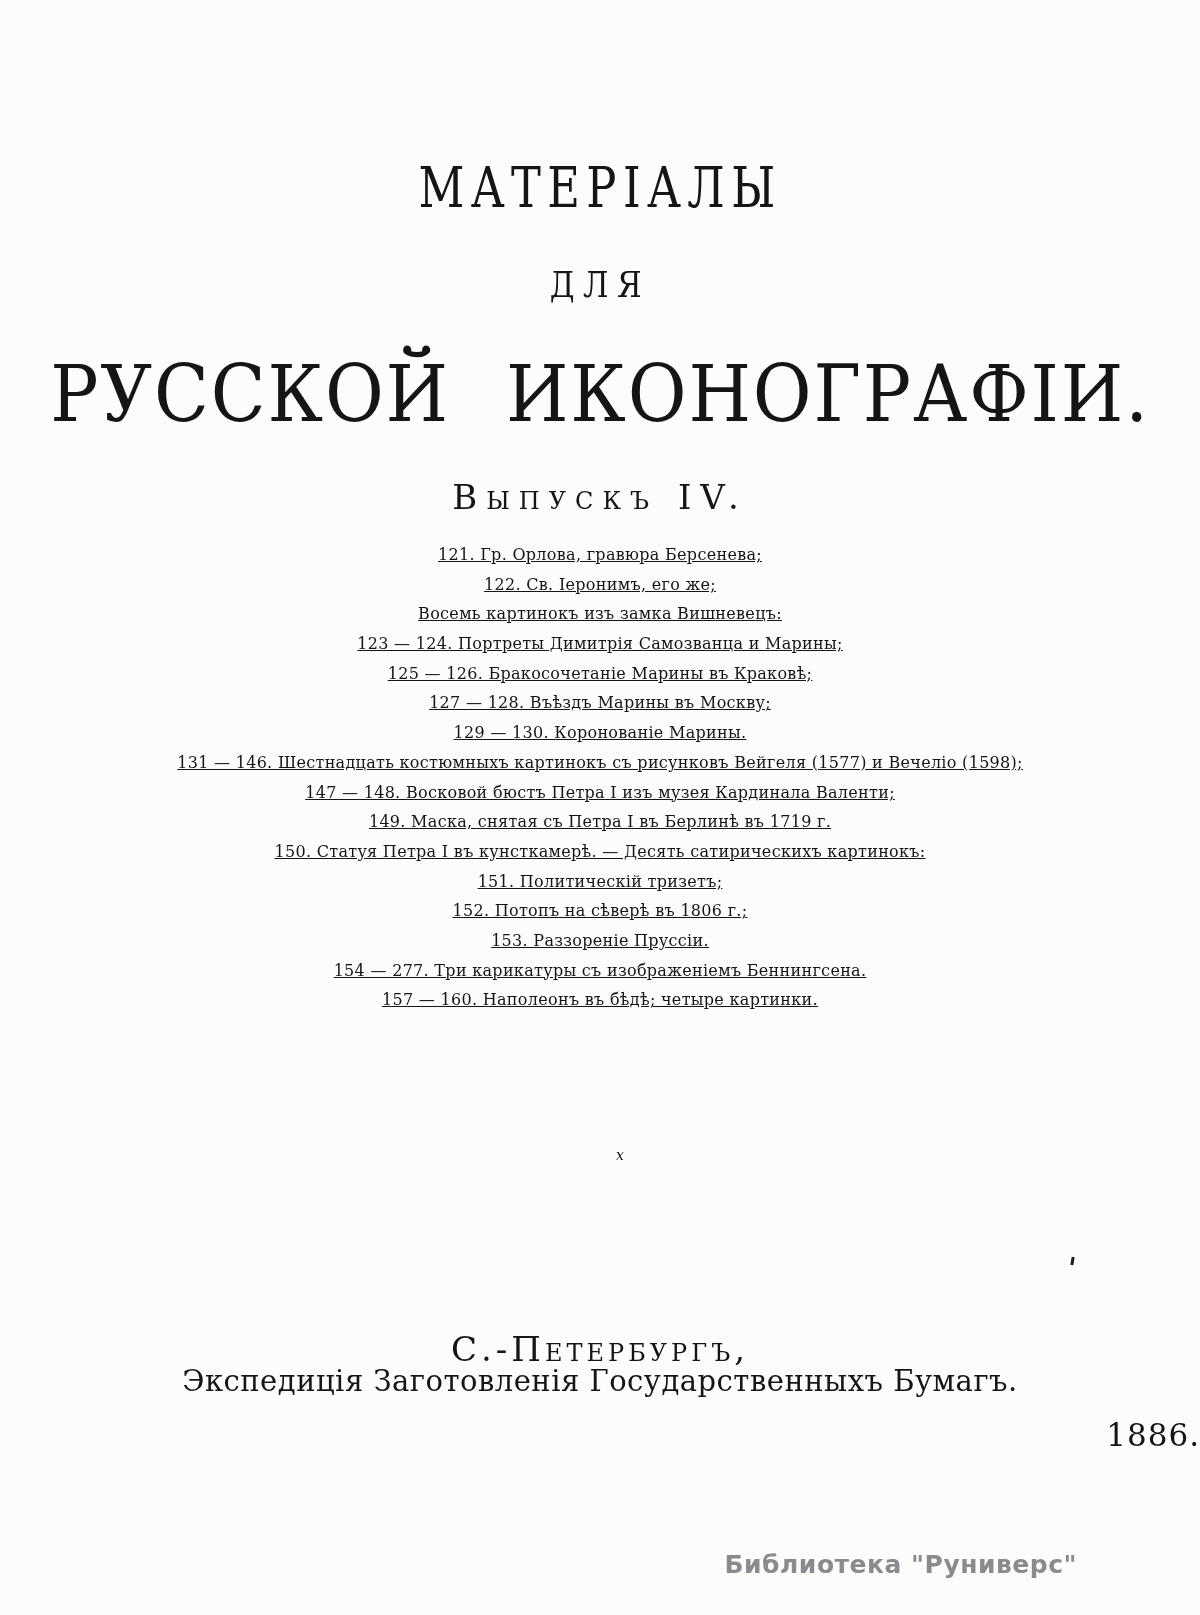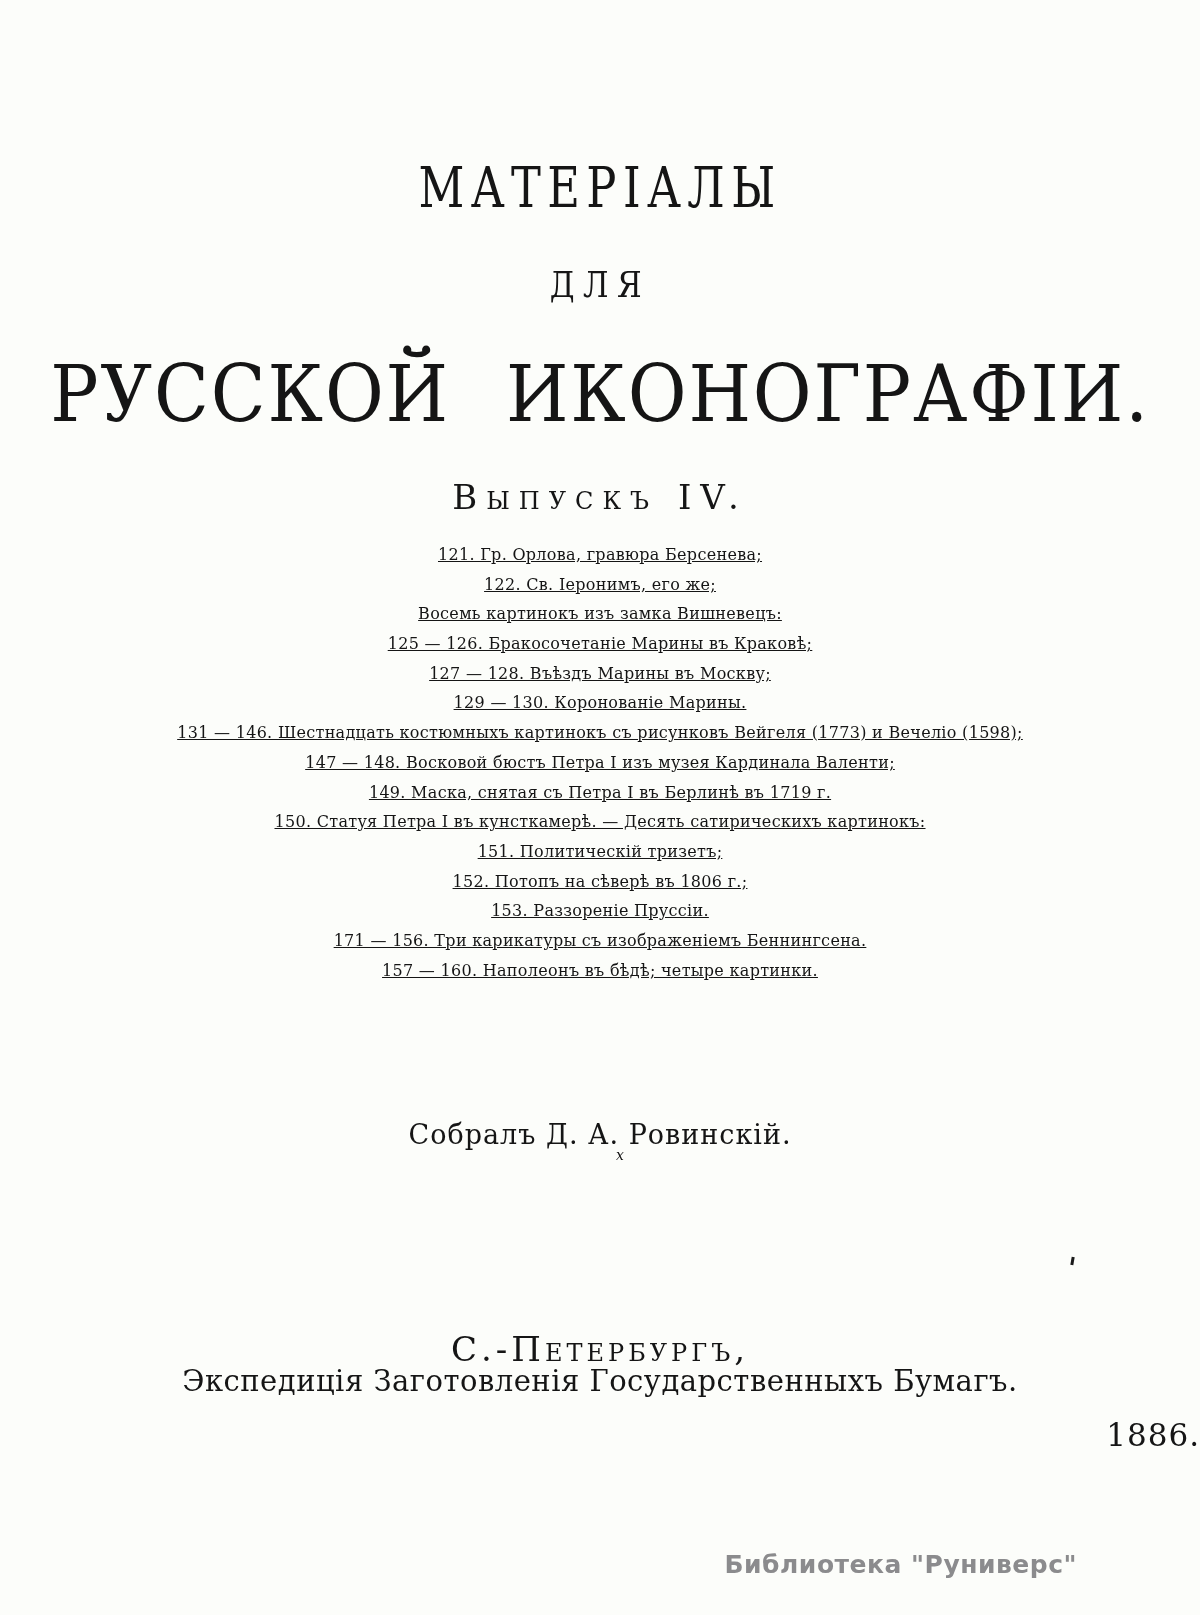--- a/index.html
+++ b/index.html
@@ -134,35 +134,35 @@
   <div class="centered t-dlya">ДЛЯ</div>
 
   <div class="centered t-russkoy">РУССКОЙ ИКОНОГРАФІИ.</div>
 
   <div class="centered t-issue">Выпускъ IV.</div>
 
   <div class="contents">
     <div class="contents-line">121. Гр. Орлова, гравюра Берсенева;</div>
     <div class="contents-line">122. Св. Іеронимъ, его же;</div>
     <div class="contents-line">Восемь картинокъ изъ замка Вишневецъ:</div>
+    <div class="contents-line">123 — 124. Портреты Димитрія Самозванца и Марины;</div>
     <div class="contents-line">125 — 126. Бракосочетаніе Марины въ Краковѣ;</div>
     <div class="contents-line">127 — 128. Въѣздъ Марины въ Москву;</div>
     <div class="contents-line">129 — 130. Коронованіе Марины.</div>
-    <div class="contents-line">131 — 146. Шестнадцать костюмныхъ картинокъ съ рисунковъ Вейгеля (1773) и Вечеліо (1598);</div>
+    <div class="contents-line">131 — 146. Шестнадцать костюмныхъ картинокъ съ рисунковъ Вейгеля (1577) и Вечеліо (1598);</div>
     <div class="contents-line">147 — 148. Восковой бюстъ Петра I изъ музея Кардинала Валенти;</div>
     <div class="contents-line">149. Маска, снятая съ Петра I въ Берлинѣ въ 1719 г.</div>
     <div class="contents-line">150. Статуя Петра I въ кунсткамерѣ. — Десять сатирическихъ картинокъ:</div>
     <div class="contents-line">151. Политическій тризетъ;</div>
     <div class="contents-line">152. Потопъ на сѣверѣ въ 1806 г.;</div>
     <div class="contents-line">153. Раззореніе Пруссіи.</div>
-    <div class="contents-line">171 — 156. Три карикатуры съ изображеніемъ Беннингсена.</div>
+    <div class="contents-line">154 — 277. Три карикатуры съ изображеніемъ Беннингсена.</div>
     <div class="contents-line">157 — 160. Наполеонъ въ бѣдѣ; четыре картинки.</div>
   </div>
 
-  <div class="centered compiler">Собралъ Д. А. Ровинскій.</div>
 
   <div class="x-mark">x</div>
 
   <div class="centered city">С.-Петербургъ,</div>
 
   <div class="centered publisher">Экспедиція Заготовленія Государственныхъ Бумагъ.</div>
 
   <div class="centered year">1886.</div>
 
   <div class="speck"></div>

